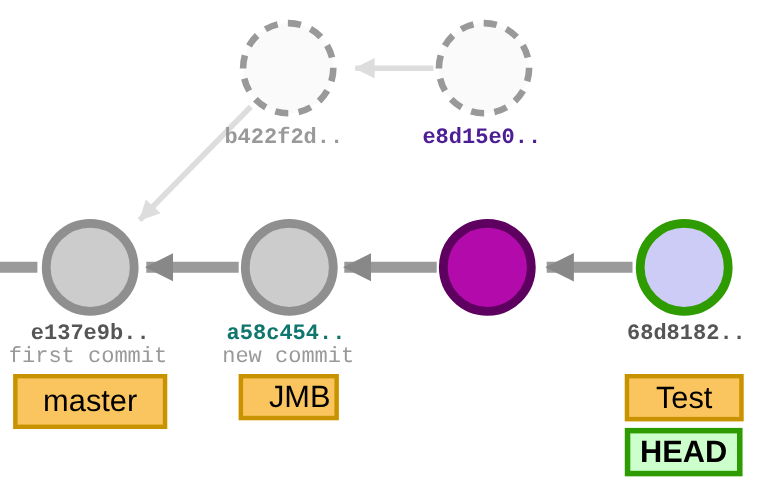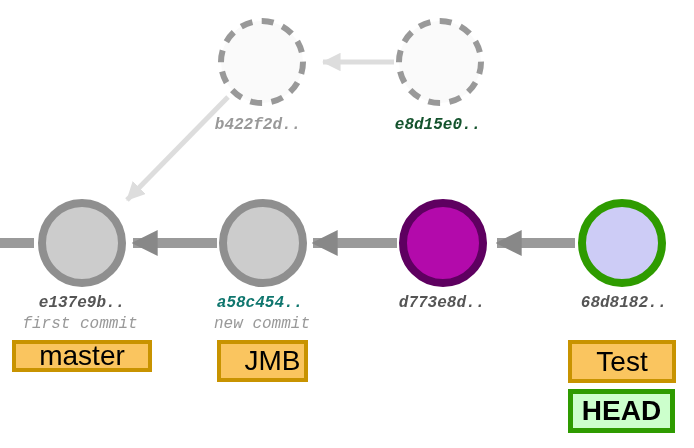--- a/index.html
+++ b/index.html
@@ -18,24 +18,23 @@
   .arrows-layer {
     position: absolute;
     left: 0;
     top: 0;
   }
   .node-label {
     position: absolute;
     width: 220px;
     text-align: center;
     font-family: "Liberation Mono", "DejaVu Sans Mono", monospace;
-    font-size: 16px;
+    font-size: 20px;
     line-height: 21px;
     white-space: nowrap;
-    font-style: italic;
   }
   .node-id { font-weight: bold; }
   .badge {
     position: absolute;
     box-sizing: border-box;
     display: flex;
     align-items: center;
     justify-content: center;
     font-size: 28px;
     color: #000000;
@@ -70,33 +69,32 @@
     <circle cx="262" cy="62" r="41" stroke-width="6" stroke-dasharray="12 9.4" style="fill: rgb(250, 250, 250); stroke: rgb(153, 153, 153);"></circle>
     <circle cx="440" cy="62" r="41" stroke-width="6" stroke-dasharray="12 9.4" style="fill: rgb(250, 250, 250); stroke: rgb(153, 153, 153);"></circle>
 
     <circle cx="82" cy="243" r="40" stroke-width="8" style="fill: rgb(204, 204, 204); stroke: rgb(143, 143, 143);"></circle>
     <circle cx="263" cy="243" r="40" stroke-width="8" style="fill: rgb(204, 204, 204); stroke: rgb(143, 143, 143);"></circle>
     <circle cx="443" cy="243" r="40" stroke-width="8" style="fill: rgb(179, 10, 171); stroke: rgb(94, 0, 96);"></circle>
     <circle cx="622" cy="243" r="40" stroke-width="8" style="fill: rgb(205, 204, 246); stroke: rgb(46, 155, 0);"></circle>
   </svg>
 
   <div class="node-label node-id" style="left: 148px; top: 115px; color: rgb(153, 153, 153);">b422f2d..</div>
-  <div class="node-label node-id" style="left: 328px; top: 115px; color: #14532d;">e8d15e0..</div>
+  <div class="node-label node-id" style="left: 328px; top: 115px; color: #4c1d95;">e8d15e0..</div>
 
   <div class="node-label node-id" style="left: -28px; top: 293px; color: rgb(85, 85, 85);">e137e9b..</div>
   <div class="node-label" style="left: -30px; top: 314px; color: rgb(153, 153, 153);">first commit</div>
 
   <div class="node-label node-id" style="left: 150px; top: 293px; color: #0f766e;">a58c454..</div>
   <div class="node-label" style="left: 152px; top: 314px; color: rgb(153, 153, 153);">new commit</div>
 
-  <div class="node-label node-id" style="left: 332px; top: 293px; color: rgb(85, 85, 85);">d773e8d..</div>
 
   <div class="node-label node-id" style="left: 514px; top: 293px; color: rgb(85, 85, 85);">68d8182..</div>
 
-  <div class="badge" style="left: 12px; top: 340px; width: 140px; height: 32px; background-color: rgb(250, 197, 95); border-color: rgb(200, 147, 0);">master</div>
+  <div class="badge" style="left: 12px; top: 340px; width: 140px; height: 50px; background-color: rgb(250, 197, 95); border-color: rgb(200, 147, 0);">master</div>
 
   <div class="badge" style="left: 217px; top: 340px; width: 91px; height: 42px; background-color: rgb(250, 197, 95); border-color: rgb(200, 147, 0); padding-left: 20px;">JMB</div>
 
   <div class="badge head" style="left: 568px; top: 389px; width: 107px; height: 44px; background-color: rgb(204, 255, 204); border-color: rgb(46, 155, 0);">HEAD</div>
 
   <div class="badge" style="left: 568px; top: 340px; width: 108px; height: 43px; background-color: rgb(250, 197, 95); border-color: rgb(200, 147, 0);">Test</div>
 
 </div>
 
 </body></html>

